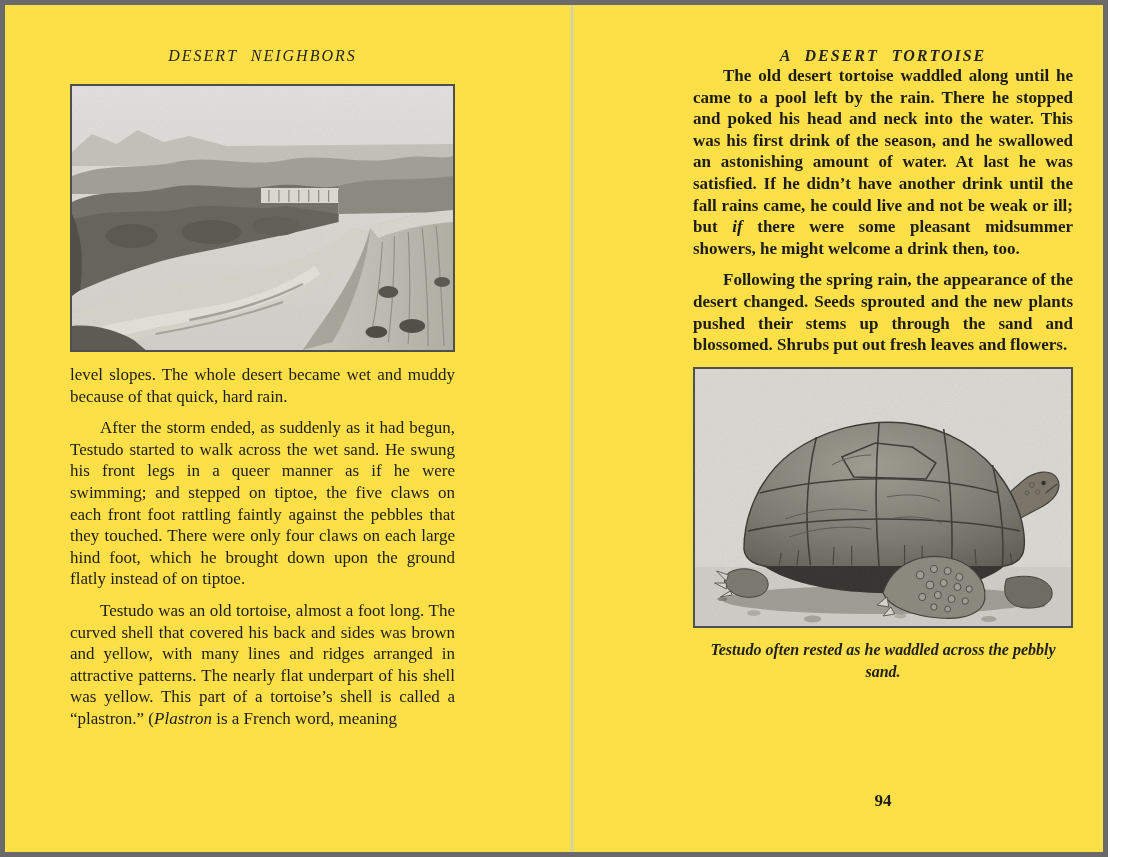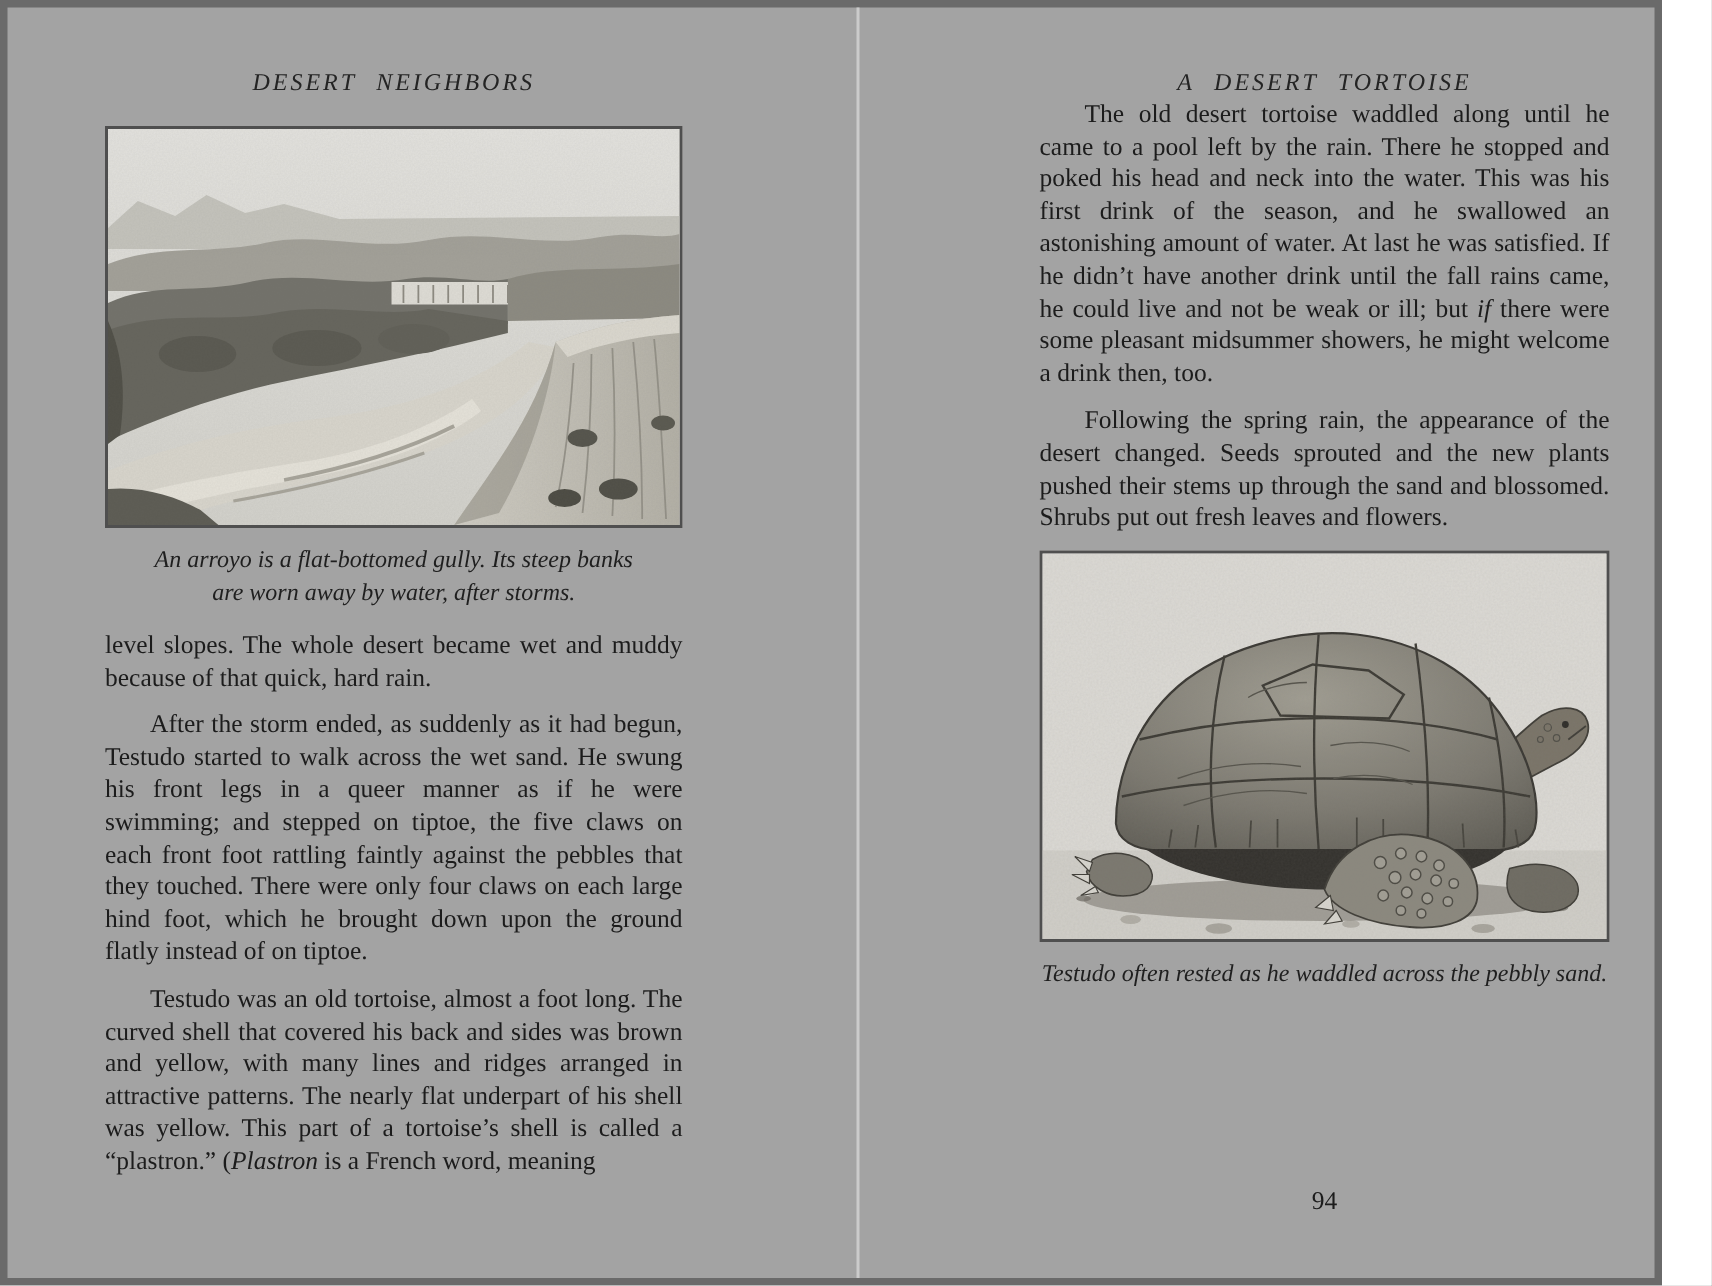--- a/index.html
+++ b/index.html
@@ -1,23 +1,23 @@
 <!DOCTYPE html>
 <html><head>
 <meta charset="utf-8">
 <style>
   html,body { margin:0; padding:0; background:#ffffff; }
   body { width:1141px; height:857px; position:relative; overflow:hidden;
          font-family:"Liberation Serif","DejaVu Serif",serif; color:#1c1c1c; }
   .spread { position:absolute; left:0; top:0; width:1108px; height:857px;
-            box-sizing:border-box; border:5px solid #6a6a6a; background:#a3a3a3; }
+            box-sizing:border-box; border:5px solid #6a6a6a; background:#fde047; }
   .divider { position:absolute; left:566px; top:0; bottom:0; width:2px; background:#cbcbcb; }
   .page { position:absolute; top:0; height:100%; }
   .page.left  { left:65px;  width:385px; }
-  .page.right { left:688px; width:380px; }
+  .page.right { left:688px; width:380px;font-weight:bold; }
   .running-head { margin-top:42px; height:18px; line-height:18px; text-align:center;
                   font-style:italic; font-size:16px; letter-spacing:2px; word-spacing:7px;
                   color:#242424; }
   figure { margin:0; }
   .photo { border:2px solid #4f4f4f; background:#d9d7d2; line-height:0; }
   .photo svg { width:100%; height:100%; display:block; }
   figure.arroyo-fig { margin-top:19px; }
   .photo.arroyo { height:264px; }
   figure.tortoise-fig { margin-top:11px; }
   .photo.tortoise { height:257px; }
@@ -98,24 +98,20 @@
             <path d="M366 140 C370 180 372 222 374 260"></path>
           </g>
           <ellipse cx="318" cy="206" rx="10" ry="6" fill="#55544c"></ellipse>
           <ellipse cx="342" cy="240" rx="13" ry="7" fill="#504f47"></ellipse>
           <ellipse cx="372" cy="196" rx="8" ry="5" fill="#5a5950"></ellipse>
           <ellipse cx="306" cy="246" rx="11" ry="6" fill="#4c4b43"></ellipse>
           <path d="M0 264 L0 240 C22 238 44 244 62 254 L74 264 Z" fill="#5c5b53"></path>
           <rect width="383" height="264" filter="url(#grain)" opacity="0.2"></rect>
         </svg>
       </div>
-      <figcaption class="caption">
-        <div>An arroyo is a flat-bottomed gully. Its steep banks</div>
-        <div>are worn away by water, after storms.</div>
-      </figcaption>
     </figure>
 
     <p class="body first"><span>level slopes. The whole desert became wet and muddy because of that quick, hard rain.</span></p>
     <p class="body indent"><span>After the storm ended, as suddenly as it had begun, Testudo started to walk across the wet sand. He swung his front legs in a queer manner as if he were swimming; and stepped on tiptoe, the five claws on each front foot rattling faintly against the pebbles that they touched. There were only four claws on each large hind foot, which he brought down upon the ground flatly instead of on tiptoe.</span></p>
     <p class="body indent"><span>Testudo was an old tortoise, almost a foot long. The curved shell that covered his back and sides was brown and yellow, with many lines and ridges arranged in attractive patterns. The nearly flat underpart of his shell was yellow. This part of a tortoise’s shell is called a “plastron.” (</span><i>Plastron</i><span> is a French word, meaning</span></p>
 
   </div>
 
   <div class="divider"></div>
 

